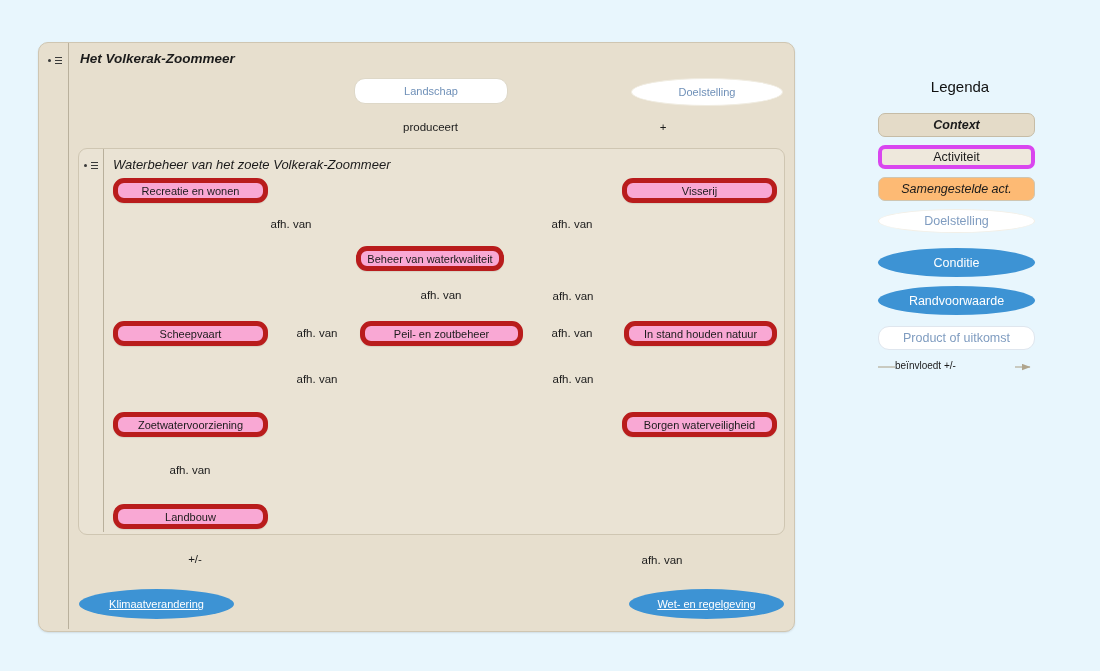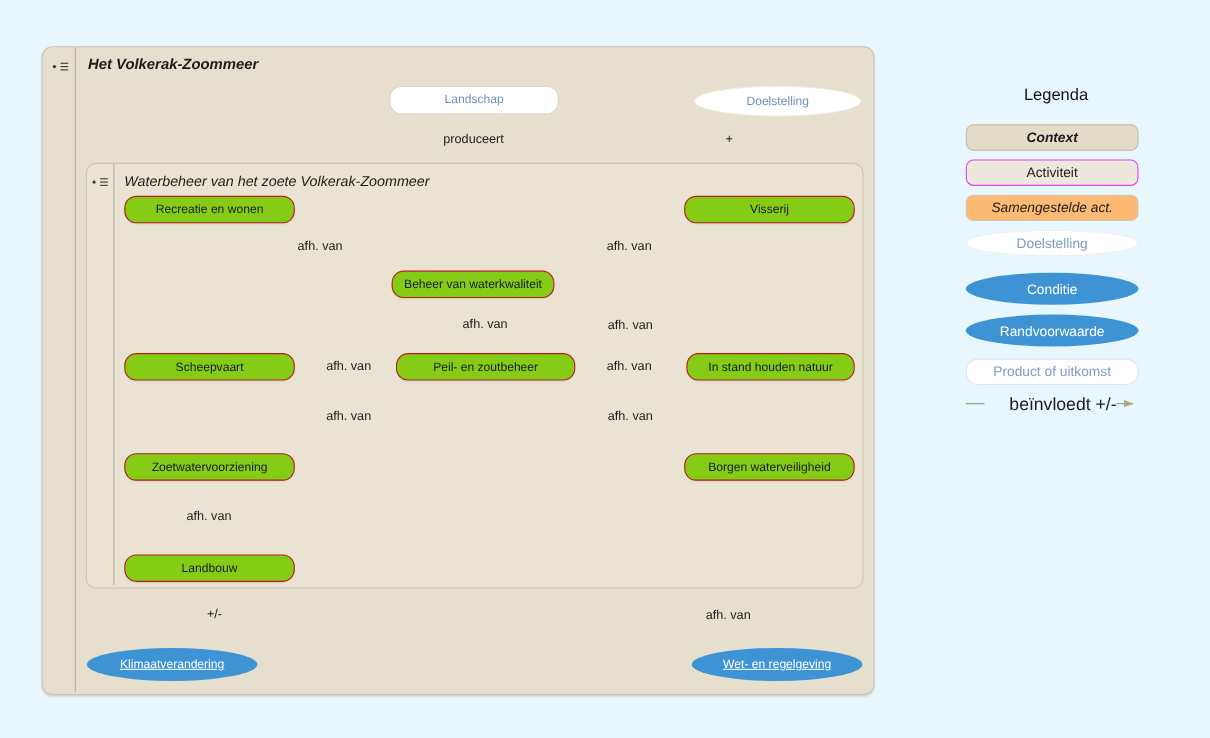--- a/index.html
+++ b/index.html
@@ -49,22 +49,22 @@
 
   
   .node{
     position:absolute;
     display:flex;align-items:center;justify-content:center;
     font-size:11px;color:#1b1b1b;
     box-sizing:border-box;
     white-space:nowrap;
   }
   .act{
-    background:#84cc16;
-    border:1px solid #b91c1c;
+    background:#f9a8d4;
+    border:5px solid #b91c1c;
     border-radius:11px;
     box-shadow:0 1px 1px rgba(0,0,0,.08);
   }
   .product{
     background:#ffffff;
     border:1px solid #ded8c8;
     border-radius:11px;
     color:#6f90b8;
   }
   .goal{
@@ -91,29 +91,29 @@
   .legend-title{
     position:absolute;left:860px;top:78px;width:200px;text-align:center;
     font-size:15px;color:#111;
   }
   .lg-item{
     position:absolute;left:878px;width:157px;height:24px;
     display:flex;align-items:center;justify-content:center;
     font-size:12.5px;box-sizing:border-box;white-space:nowrap;
   }
   .lg-context{background:#e4dbc8;border:1px solid #c6bca6;border-radius:7px;font-style:italic;font-weight:bold;color:#1b1b1b;}
-  .lg-act{background:#eee8dc;border:1px solid #d946ef;border-radius:7px;color:#1b1b1b;}
+  .lg-act{background:#eee8dc;border:4px solid #d946ef;border-radius:7px;color:#1b1b1b;}
   .lg-samen{background:#fdba74;border:1px solid #cfc6b2;border-radius:7px;font-style:italic;color:#1b1b1b;}
   .lg-doel{background:#ffffff;border:1px solid #f2efe7;border-radius:50%/50%;color:#7f9cc0;}
   .lg-cond{background:#3d93d4;border-radius:50%/50%;color:#ffffff;}
   .lg-rand{background:#3d93d4;border-radius:50%/50%;color:#ffffff;}
   .lg-prod{background:#ffffff;border:1px solid #dfe6ee;border-radius:11px;color:#7f9cc0;}
   .lg-arrow-label{
     position:absolute;left:878px;top:357px;width:157px;
-    text-align:right;font-size:16px;color:#1b1b1b;background:transparent;
+    text-align:left;font-size:10px;color:#1b1b1b;background:transparent;
     z-index:3;
   }
 </style>
 </head>
 <body>
 
 <svg id="canvas" width="1100" height="671" viewBox="0 0 1100 671">
   <defs>
     <marker id="ah" markerWidth="9" markerHeight="9" refX="7.5" refY="3" orient="auto">
       <path d="M0,0 L8,3 L0,6 z" fill="#a99d84"></path>

